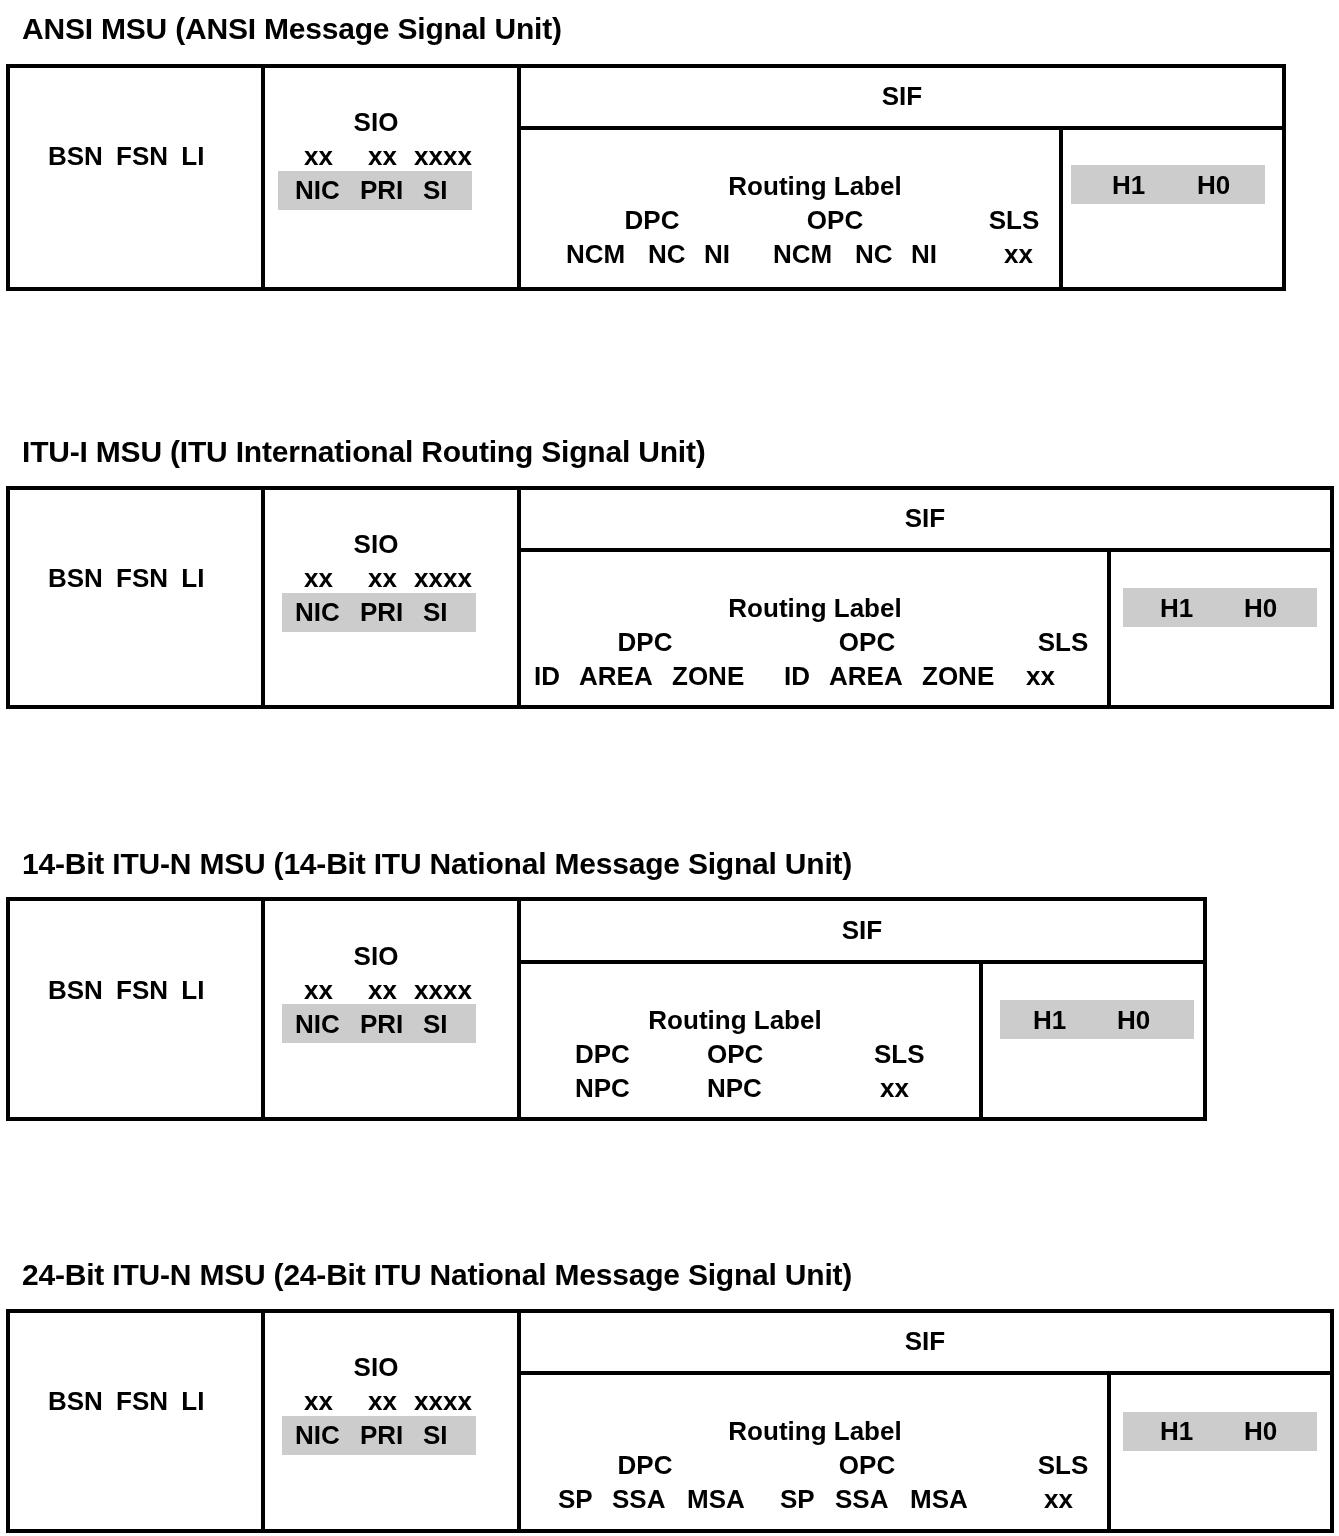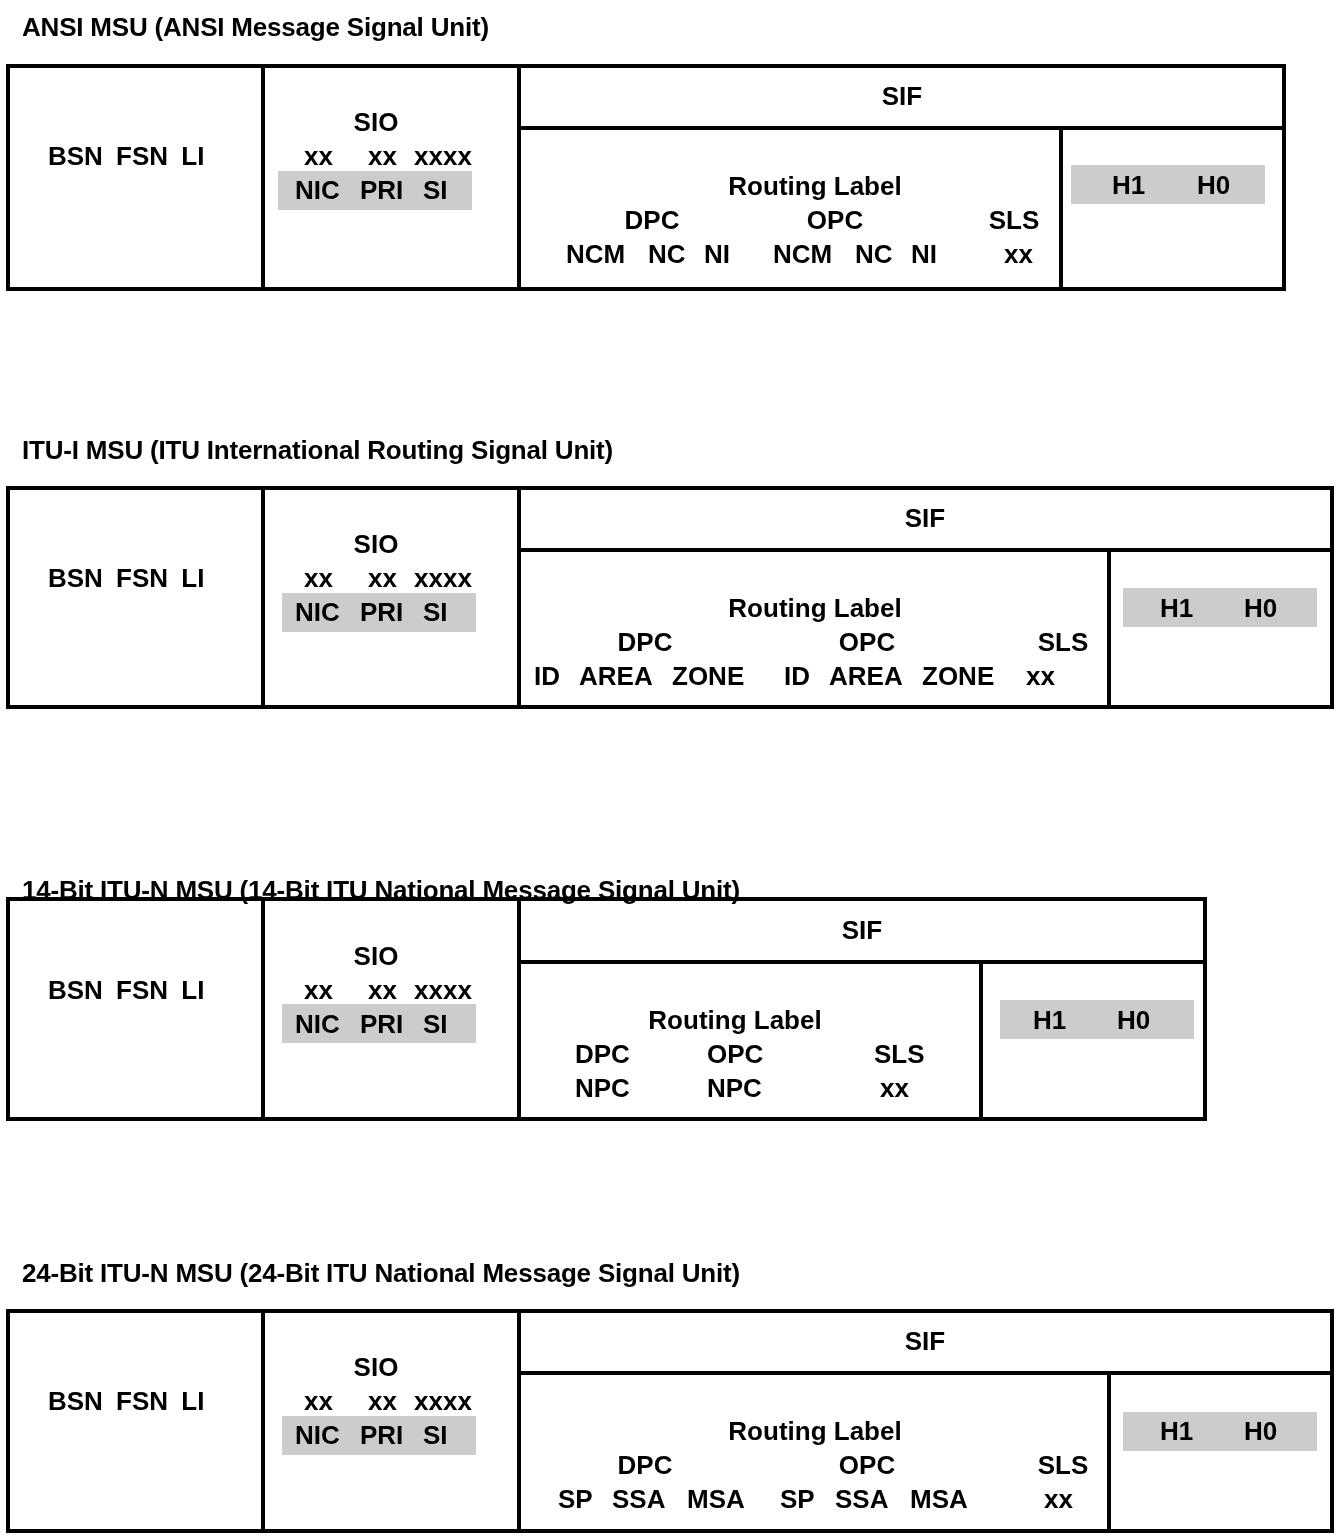--- a/index.html
+++ b/index.html
@@ -2,21 +2,21 @@
 <html><head>
 <meta charset="utf-8">
 <style>
   html, body { margin: 0; padding: 0; background: #ffffff; }
   body {
     width: 1339px; height: 1536px; position: relative; overflow: hidden;
     font-family: "Liberation Sans", "DejaVu Sans", sans-serif;
     font-weight: bold; color: #000;
   }
   .title {
-    position: absolute; left: 22px; font-size: 26px; white-space: nowrap;
+    position: absolute; left: 22px; font-size: 30px; white-space: nowrap;
     letter-spacing: -0.2px;
   }
   .frame {
     position: absolute; border: 4px solid #000; box-sizing: border-box;
   }
   .vline { position: absolute; width: 4px; background: #000; }
   .hline { position: absolute; height: 4px; background: #000; }
   .txt {
     position: absolute; font-size: 26px; white-space: nowrap; line-height: 30px;
   }
@@ -94,21 +94,21 @@
   <div class="txt" style="left:829px; top:661px;">AREA</div>
   <div class="txt" style="left:922px; top:661px;">ZONE</div>
   <div class="txt" style="left:1026px; top:661px;">xx</div>
 
   <div class="shade" style="left:1123px; top:588px; width:194px; height:39px;"></div>
   <div class="txt" style="left:1160px; top:593px;">H1</div>
   <div class="txt" style="left:1244px; top:593px;">H0</div>
 </div>
 
 <div>
-  <div class="title" style="top:875px;">14-Bit ITU-N MSU (14-Bit ITU National Message Signal Unit)</div>
+  <div class="title" style="top:847px;">14-Bit ITU-N MSU (14-Bit ITU National Message Signal Unit)</div>
   <div class="frame" style="left:6px; top:897px; width:1201px; height:224px;"></div>
   <div class="vline" style="left:261px; top:897px; height:224px;"></div>
   <div class="vline" style="left:517px; top:897px; height:224px;"></div>
   <div class="hline" style="left:517px; top:960px; width:690px;"></div>
   <div class="vline" style="left:979px; top:960px; height:161px;"></div>
 
   <div class="txt" style="left:48px; top:975px; word-spacing:6px;">BSN  FSN  LI</div>
 
   <div class="txt center" style="left:376px; top:941px;">SIO</div>
   <div class="txt" style="left:304px; top:975px;">xx</div>

